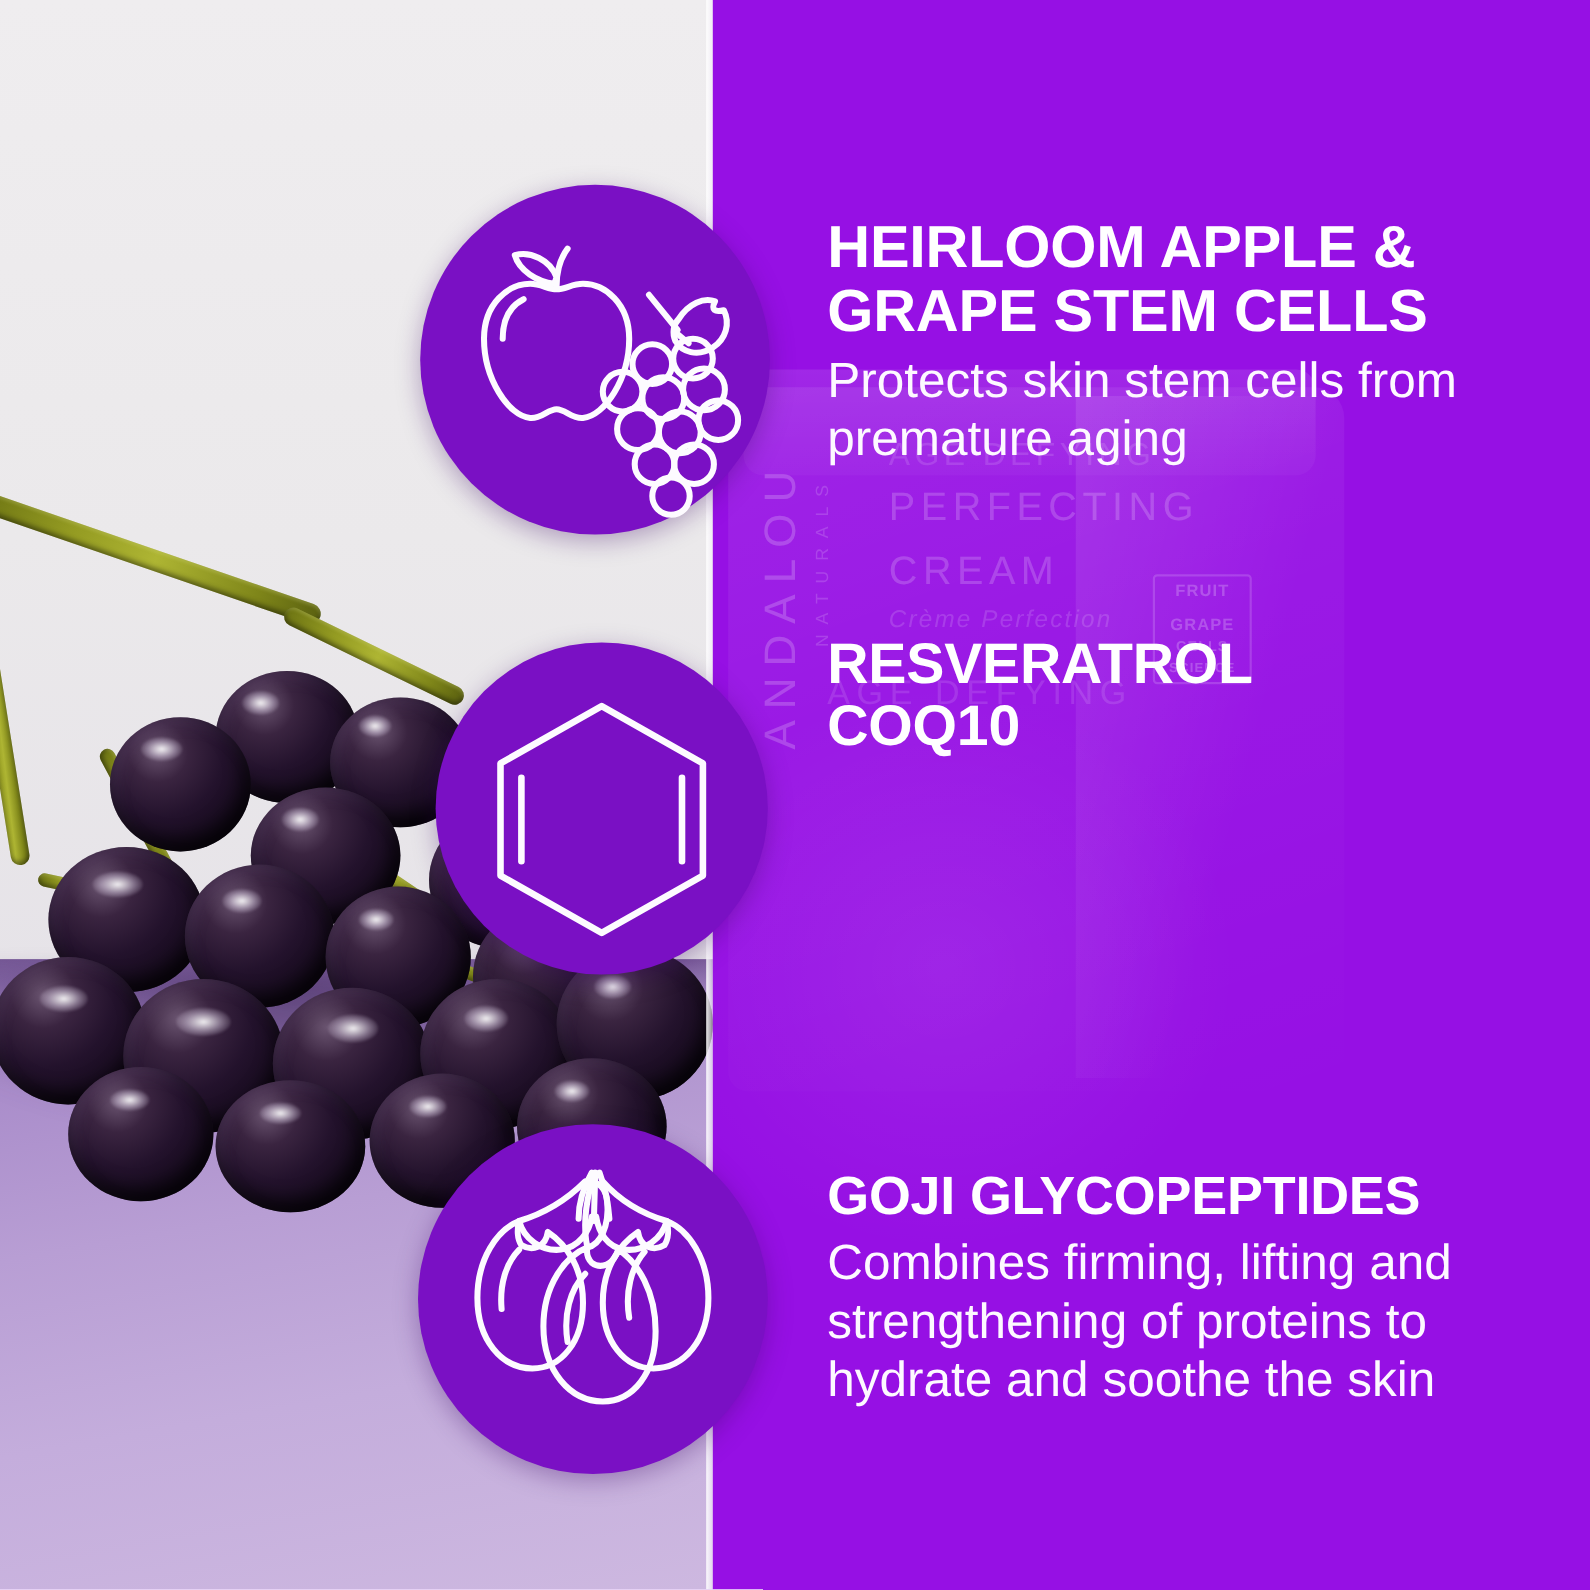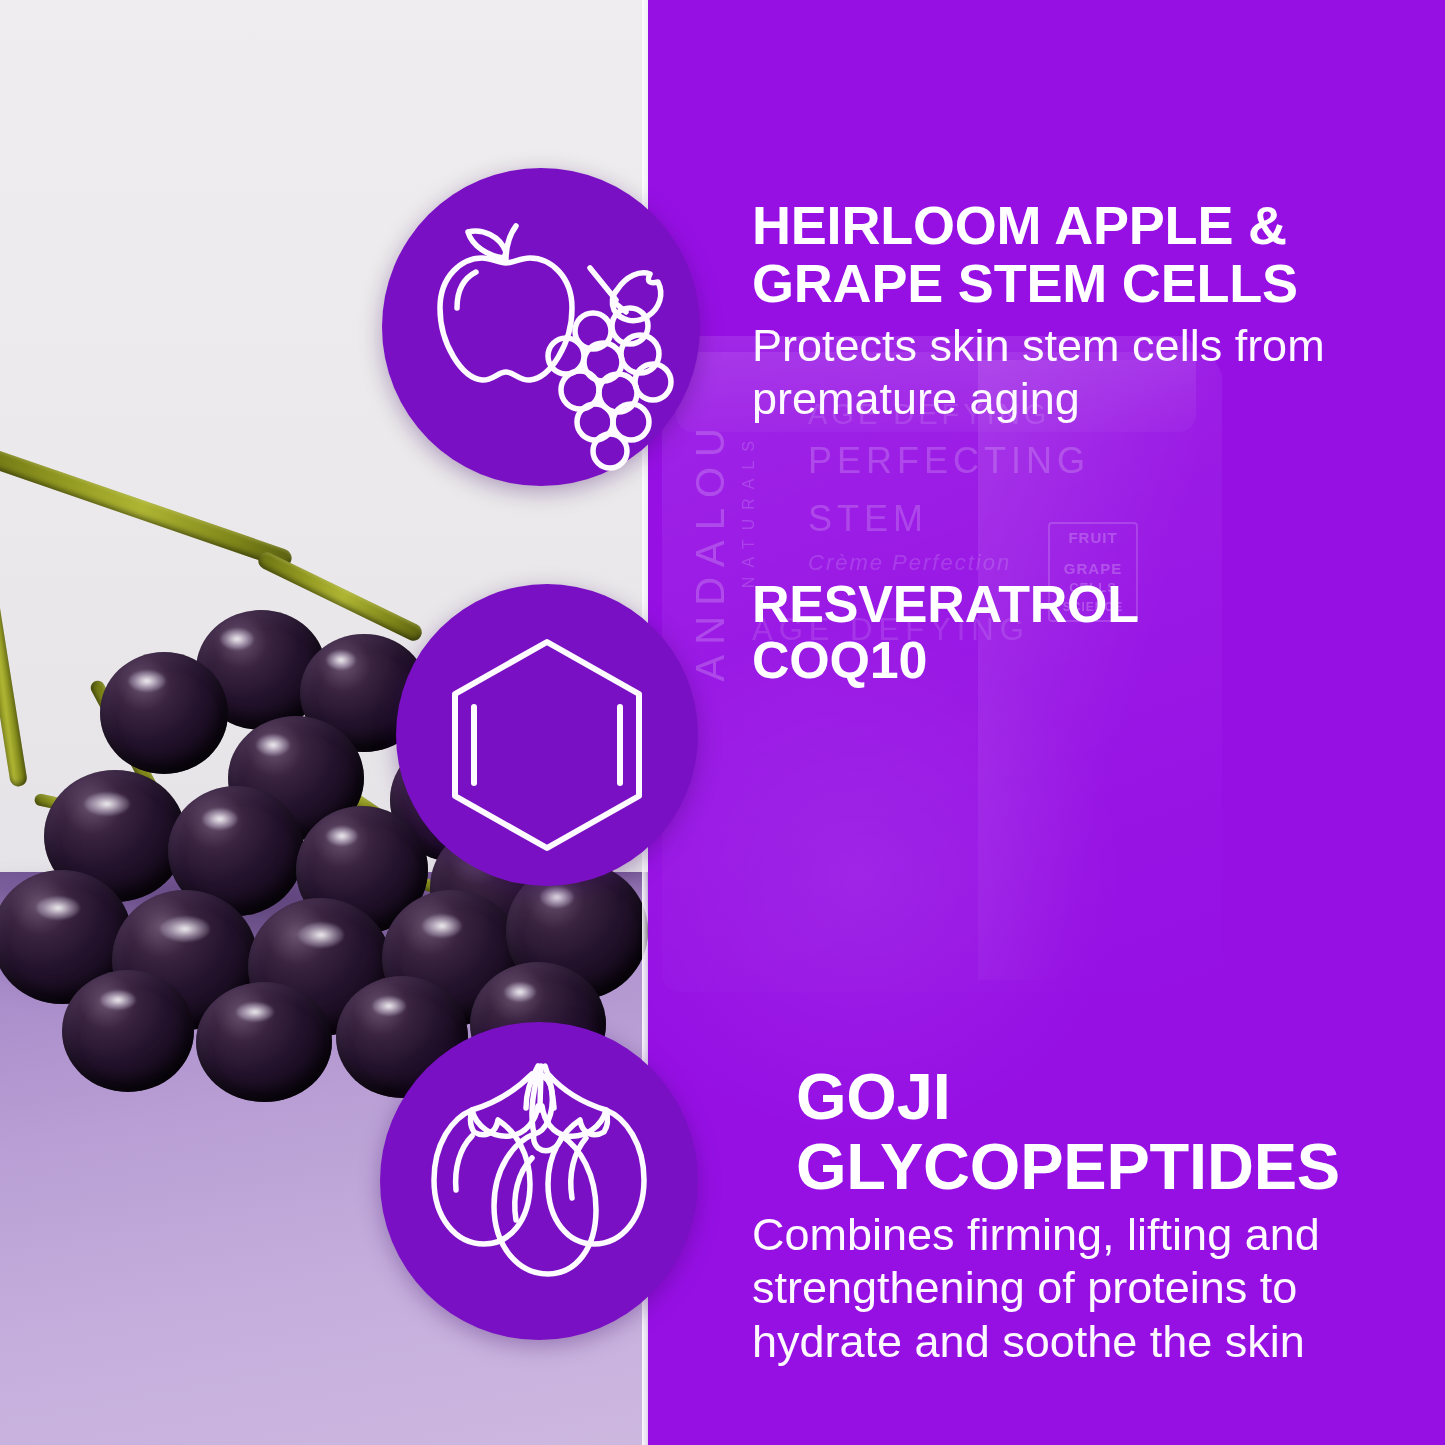--- a/index.html
+++ b/index.html
@@ -184,21 +184,21 @@
     margin: 0;
     color: #fdf9ff;
     font-size: 45px;
     line-height: 1.18;
     font-weight: normal;
   }
   .block.b1 { left: 752px; top: 196px; width: 630px; }
   .block.b2 { left: 752px; top: 576px; width: 560px; }
   .block.b3 { left: 752px; top: 1062px; width: 660px; }
   .block.b2 h2 { font-size: 52px; }
-  .block.b3 h2 { font-size: 65px; margin-left: 44px; }
+  .block.b3 h2 { font-size: 49px; }
   .block.b1 h2 { font-size: 54px; }
 </style>
 </head>
 <body>
 
 <div id="stage">
 
   <div class="photo-pane">
     <div class="wall"></div>
     <div class="surface"></div>
@@ -279,21 +279,21 @@
   <div class="purple-pane">
     <div class="ghost-jar"></div>
     <div class="ghost-jar-lid"></div>
     <div class="ghost-jar-sheen"></div>
     <div class="ghost-glow"></div>
 
     <div class="ghost-text gt-brand">ANDALOU</div>
     <div class="ghost-text gt-brand-sub">NATURALS</div>
     <div class="ghost-text gt-line1">AGE DEFYING</div>
     <div class="ghost-text gt-line2">PERFECTING</div>
-    <div class="ghost-text gt-line3">STEM</div>
+    <div class="ghost-text gt-line3">CREAM</div>
     <div class="ghost-text gt-line4">Crème Perfection</div>
     <div class="ghost-text gt-line5">AGE DEFYING</div>
 
     <div class="ghost-badge">
       <span class="gb1">FRUIT</span>
       <span class="gb2">GRAPE</span>
       <span class="gb3">CELLS</span>
       <span class="gb4">SCIENCE</span>
     </div>
   </div>

